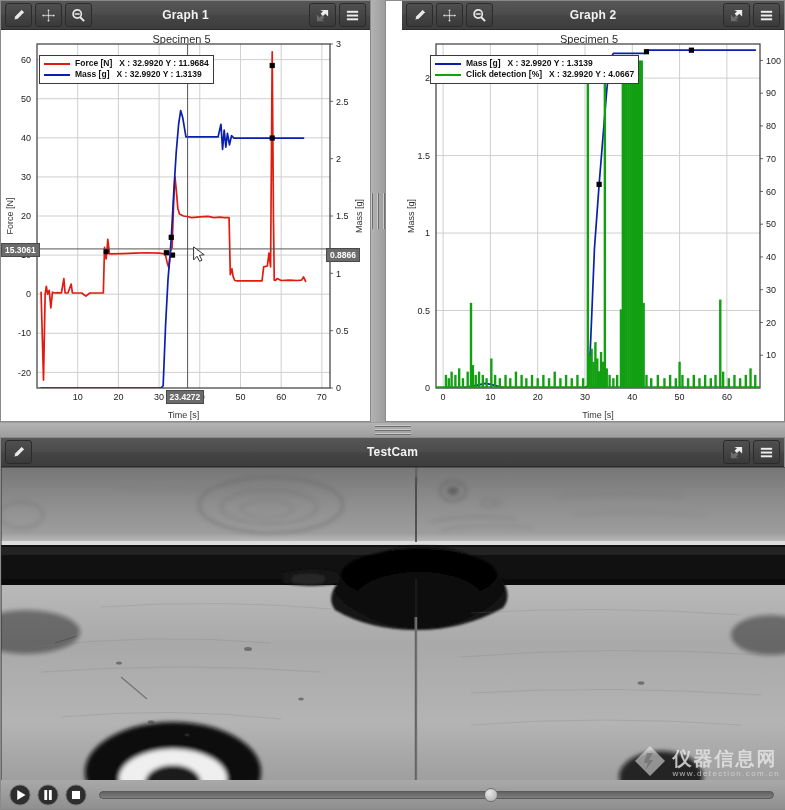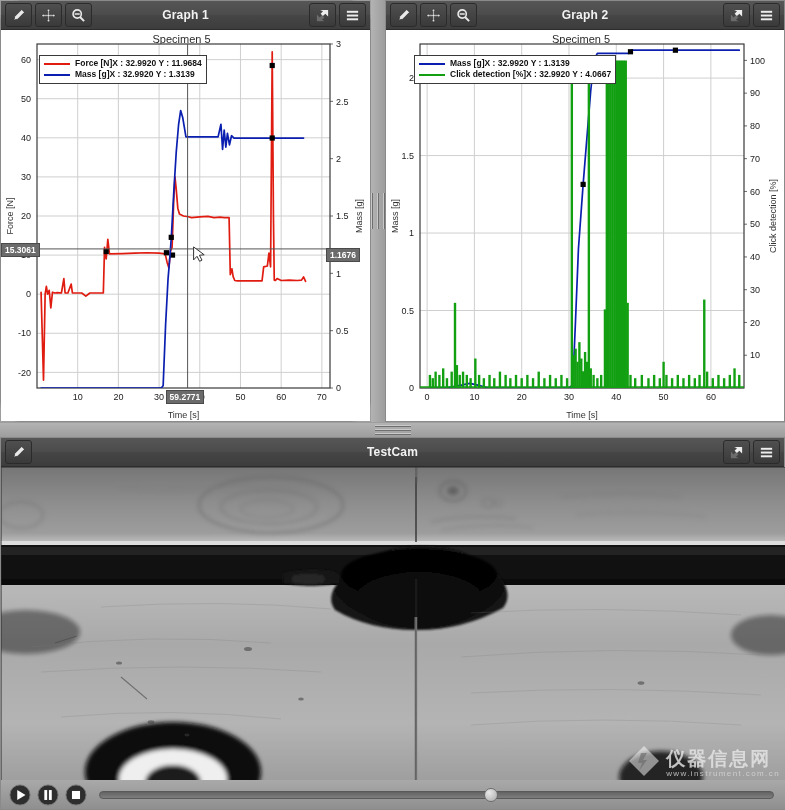--- a/index.html
+++ b/index.html
@@ -7,22 +7,22 @@
     width: 785px; height: 810px;
     background: #9a9a9a;
     font-family: "Liberation Sans", sans-serif;
     overflow: hidden;
   }
 
   .app { position: relative; width: 785px; height: 810px; background: #9e9e9e; }
 
   
   .panel { position: absolute; background: #ffffff; border: 1px solid #8a8a8a; }
-  #graph1-panel { left: 0;   top: 0;   width: 371px; height: 422px; border-radius: 20px; }
-  #graph2-panel { left: 385px; top: 0; width: 400px; height: 422px; }
+  #graph1-panel { left: 0;   top: 0;   width: 371px; height: 422px; }
+  #graph2-panel { left: 385px; top: 0; width: 400px; height: 422px; padding-left: 16px; }
   #testcam-panel { left: 0; top: 437px; width: 785px; height: 373px; }
 
   
   .titlebar {
     position: relative; height: 29px; width: 100%;
     background: linear-gradient(to bottom, #565656 0%, #4c4c4c 48%, #454545 52%, #3d3d3d 100%);
     border-bottom: 1px solid #2c2c2c;
     display: flex; align-items: center;
   }
   .tb-title {
@@ -50,21 +50,21 @@
   .plotsvg { position: absolute; top: 0; left: 0; }
 
   .legendbox {
     position: absolute; background: #fff; border: 1px solid #3a3a3a;
     padding: 2px 4px 3px 4px; font-size: 8.5px; color: #111;
     line-height: 11px; z-index: 5; white-space: nowrap;
   }
   .legrow { display: flex; align-items: center; }
   .legswatch { width: 26px; height: 2px; margin-right: 5px; flex: none; }
   .leglabel { display: inline-block; font-weight: bold; }
-  .legvals { margin-left: 0; font-weight: bold; }
+  .legvals { margin-left: 7px; font-weight: bold; }
 
   
   .chip {
     position: absolute; z-index: 6;
     background: #6b6b6b; color: #fff; font-size: 8.5px; font-weight: bold;
     padding: 1px 3px; border: 1px solid #4a4a4a; white-space: nowrap;
   }
 
   .axlabel { font-size: 9px; fill: #333; }
   .tick { font-size: 9px; fill: #222; }
@@ -243,23 +243,23 @@
             <span class="leglabel">Force [N]</span>
             <span class="legvals">X : 32.9920   Y : 11.9684</span>
           </div>
           <div class="legrow">
             <span class="legswatch" style="background: rgb(10, 31, 176);"></span>
             <span class="leglabel">Mass [g]</span>
             <span class="legvals">X : 32.9920   Y : 1.3139</span>
           </div>
         </div>
 
-      <div class="chip" id="chip-g1-x" style="left: 164.602px; top: 360px;">59.2771</div>
+      <div class="chip" id="chip-g1-x" style="left: 164.602px; top: 360px;">23.4272</div>
       <div class="chip" id="chip-g1-yl" style="left: 0px; top: 212.911px;">15.3061</div>
-      <div class="chip" id="chip-g1-yr" style="left: 325px; top: 218.115px;">1.1676</div>
+      <div class="chip" id="chip-g1-yr" style="left: 325px; top: 218.115px;">0.8866</div>
     </div>
   </div>
 
   <div class="vsplit">
     <div class="vgrip">
         <i></i>
         <i></i>
         <i></i>
       </div>
   </div>
@@ -603,21 +603,21 @@
         <rect x="0" y="0" width="785" height="315" fill="none" stroke="#2a2a2a" stroke-width="1"></rect>
       </svg>
 
       <div class="watermark">
         <svg width="34" height="34" viewBox="0 0 34 34">
           <path d="M17 2 L32 17 L17 32 L2 17 Z" fill="#ffffff" opacity=".62"></path>
           <path d="M14 9 l6 0 -4 7 4 0 -8 11 3 -8 -4 0 z" fill="#8d8d8d"></path>
         </svg>
         <div class="wm-text">
           <div class="wm-cn">仪器信息网</div>
-          <div class="wm-url">www.instrument.com.cn</div>
+          <div class="wm-url">www.detection.com.cn</div>
         </div>
       </div>
     </div>
 
     <div class="playbar">
       <svg class="pbtn" viewBox="0 0 24 24">
         <circle cx="12" cy="12" r="11" fill="#2e2e2e" stroke="#777" stroke-width="1"></circle>
         <path d="M9 6.5 L18 12 L9 17.5 Z" fill="#ffffff"></path>
       </svg>
       <svg class="pbtn" viewBox="0 0 24 24">

